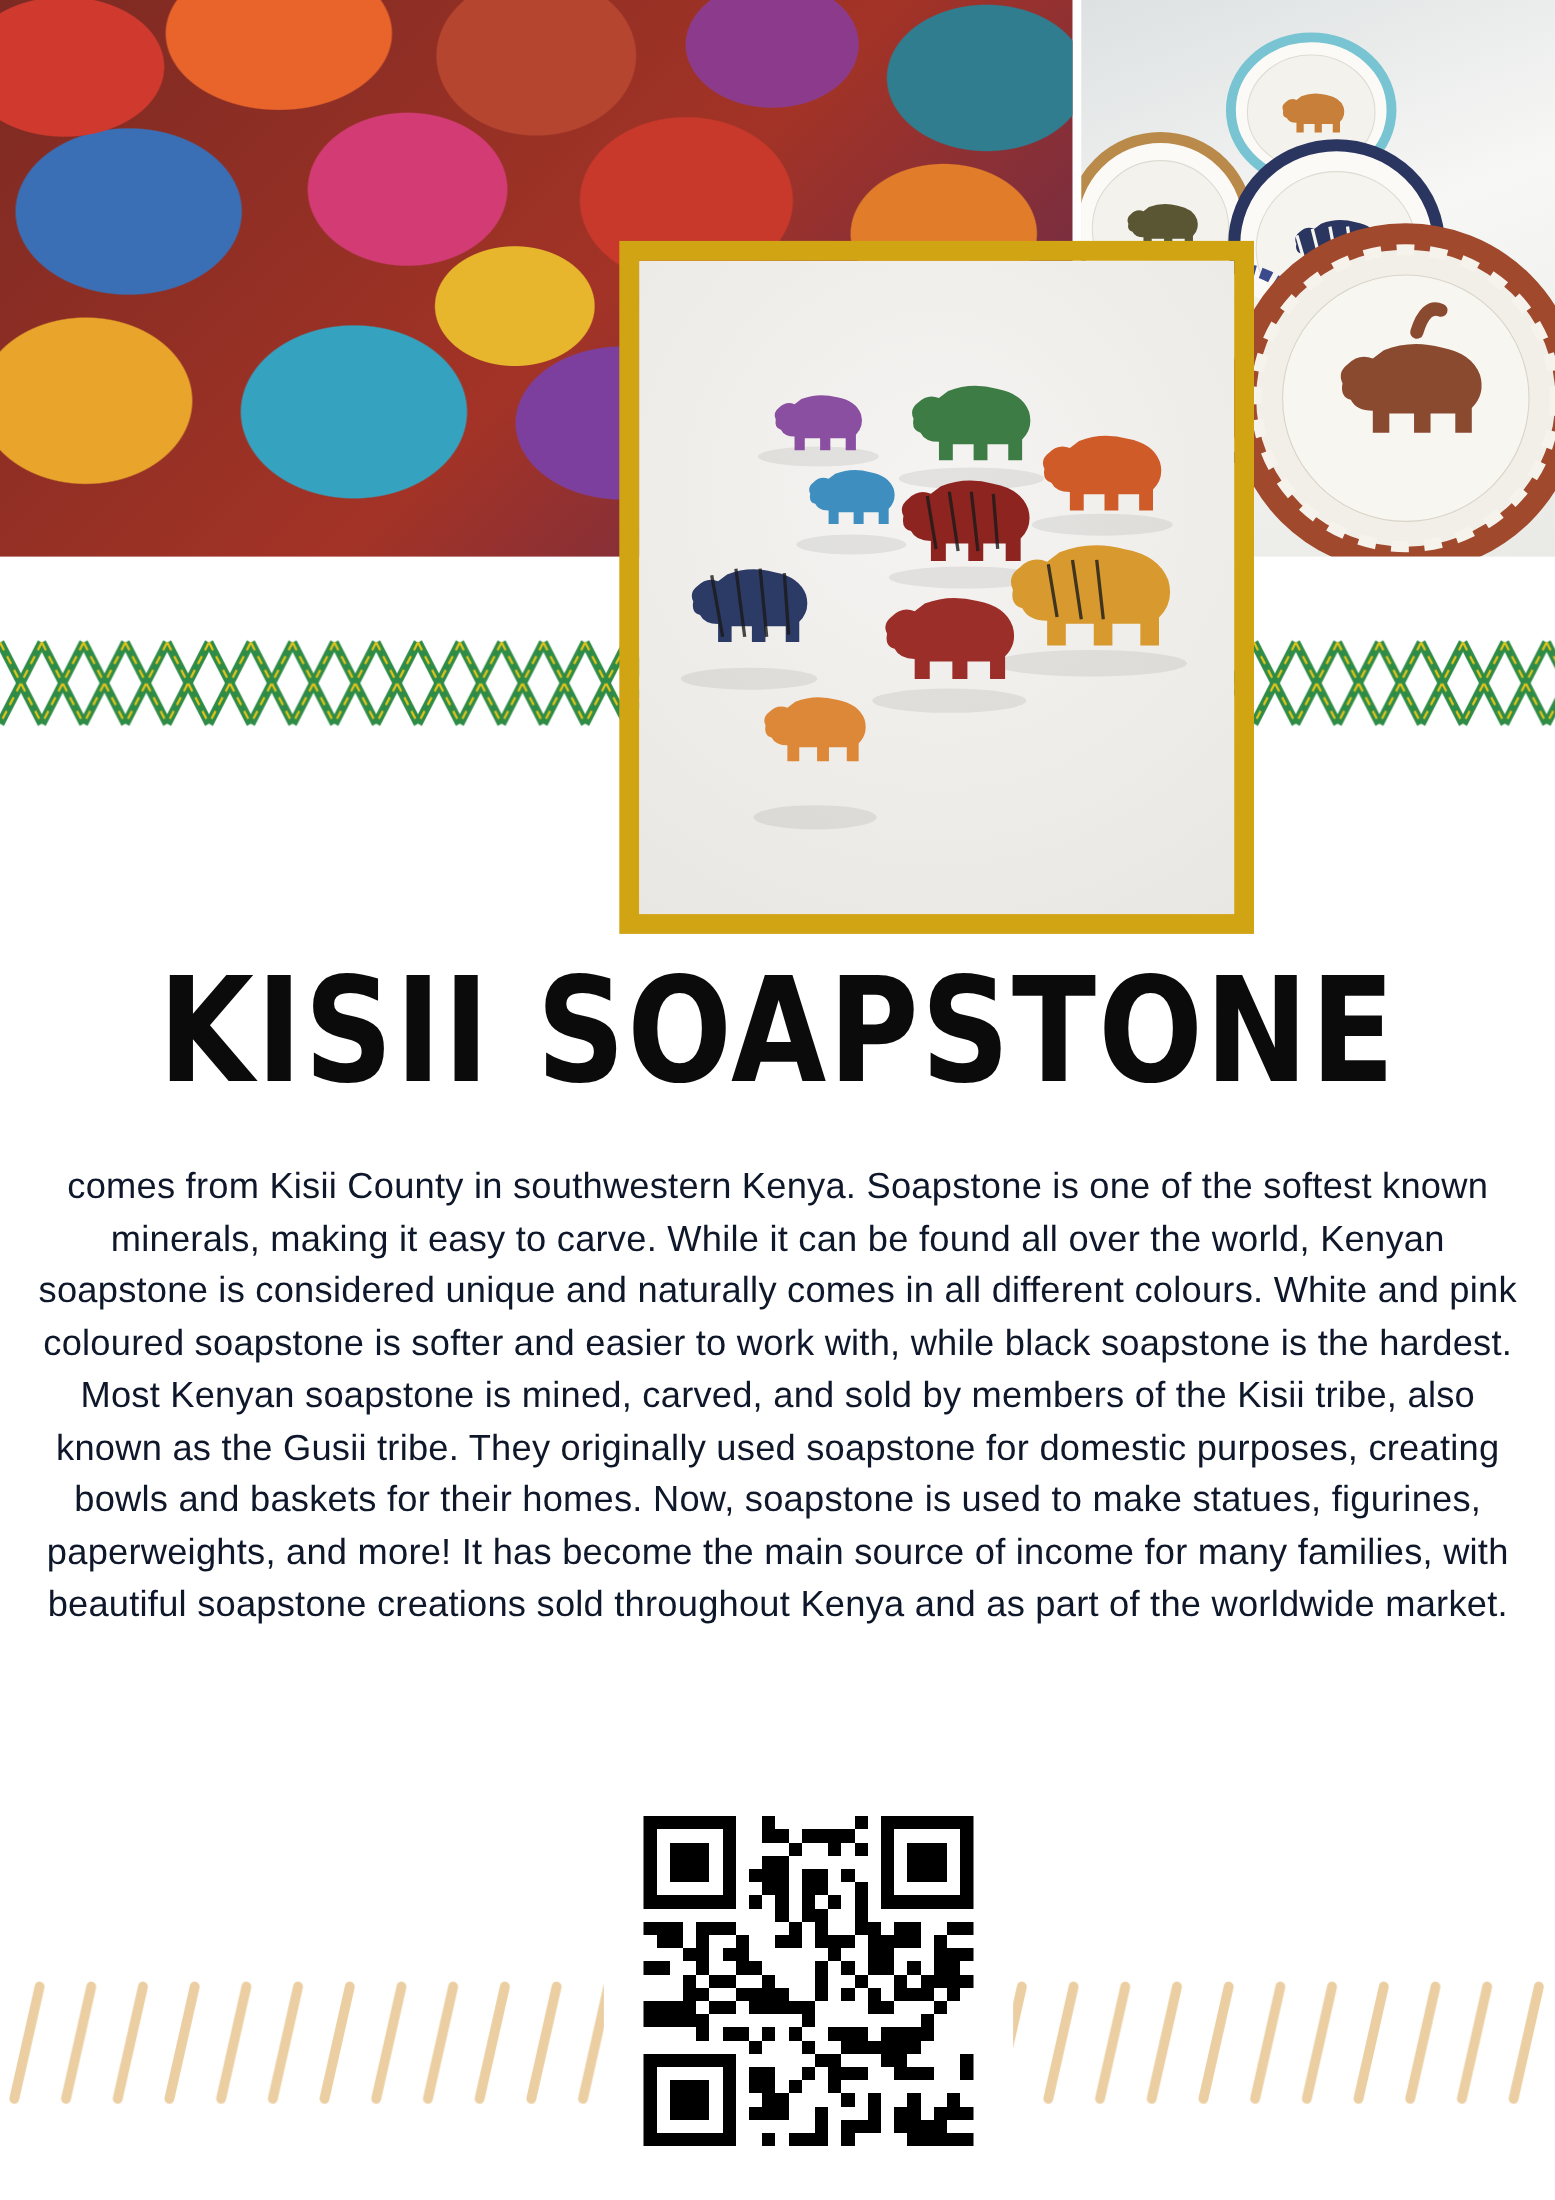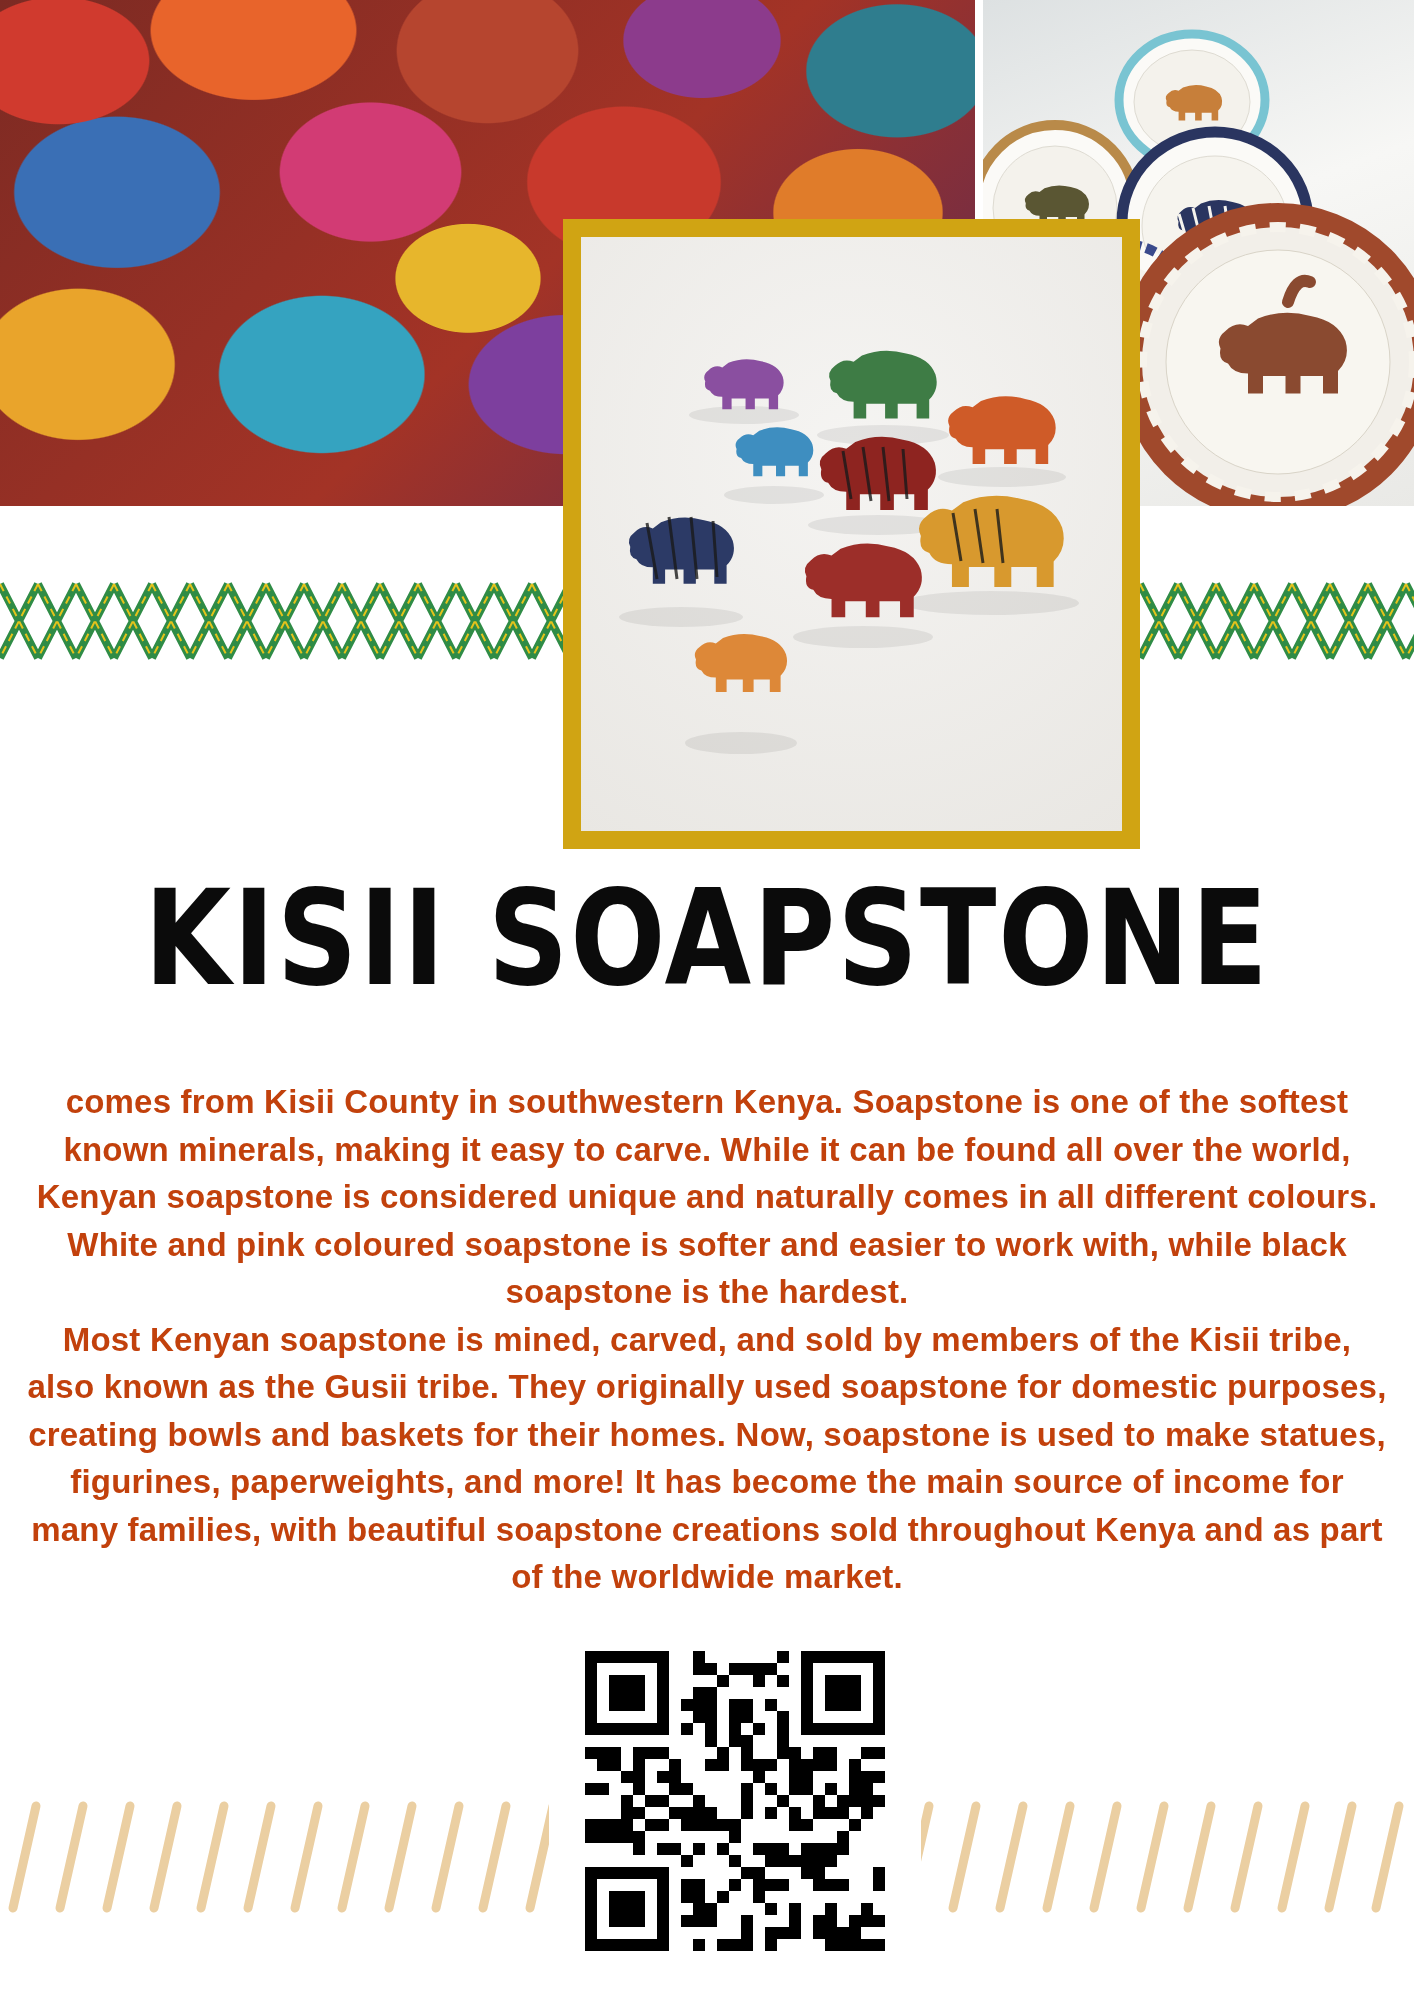--- a/index.html
+++ b/index.html
@@ -39,22 +39,22 @@
     background:radial-gradient(circle at 50% 35%,#f5f4f2,#e9e7e3);}
   .framed-photo svg{display:block;width:100%;height:100%;}
 
   
   .title{position:absolute;left:0;top:872px;width:1414px;margin:0;z-index:4;
     text-align:center;font-family:"DejaVu Sans",sans-serif;font-weight:bold;
     font-size:112px;letter-spacing:2px;color:#0b0b0b;line-height:1.0;
     transform:scaleY(1.18);transform-origin:50% 0;white-space:nowrap;}
 
   
-  .body-text{position:absolute;left:27px;top:1078px;width:1360px;z-index:4;
-    text-align:center;color:#c2410c;font-size:33px;line-height:1.44;font-weight:700;
+  .body-text{position:absolute;left:27px;top:1054px;width:1360px;z-index:4;
+    text-align:center;color:#0f172a;font-size:33px;line-height:1.44;font-weight:400;
     letter-spacing:0.2px;}
   .body-text p{margin:0;}
 
   
   .tan-band{position:absolute;left:0;top:1798px;width:1414px;height:118px;z-index:1;}
 
   
   .qr-wrap{position:absolute;left:549px;top:1640px;width:372px;height:322px;z-index:4;
     background:#ffffff;display:flex;align-items:center;justify-content:center;}
   .qr-wrap svg{display:block;width:300px;height:300px;}

